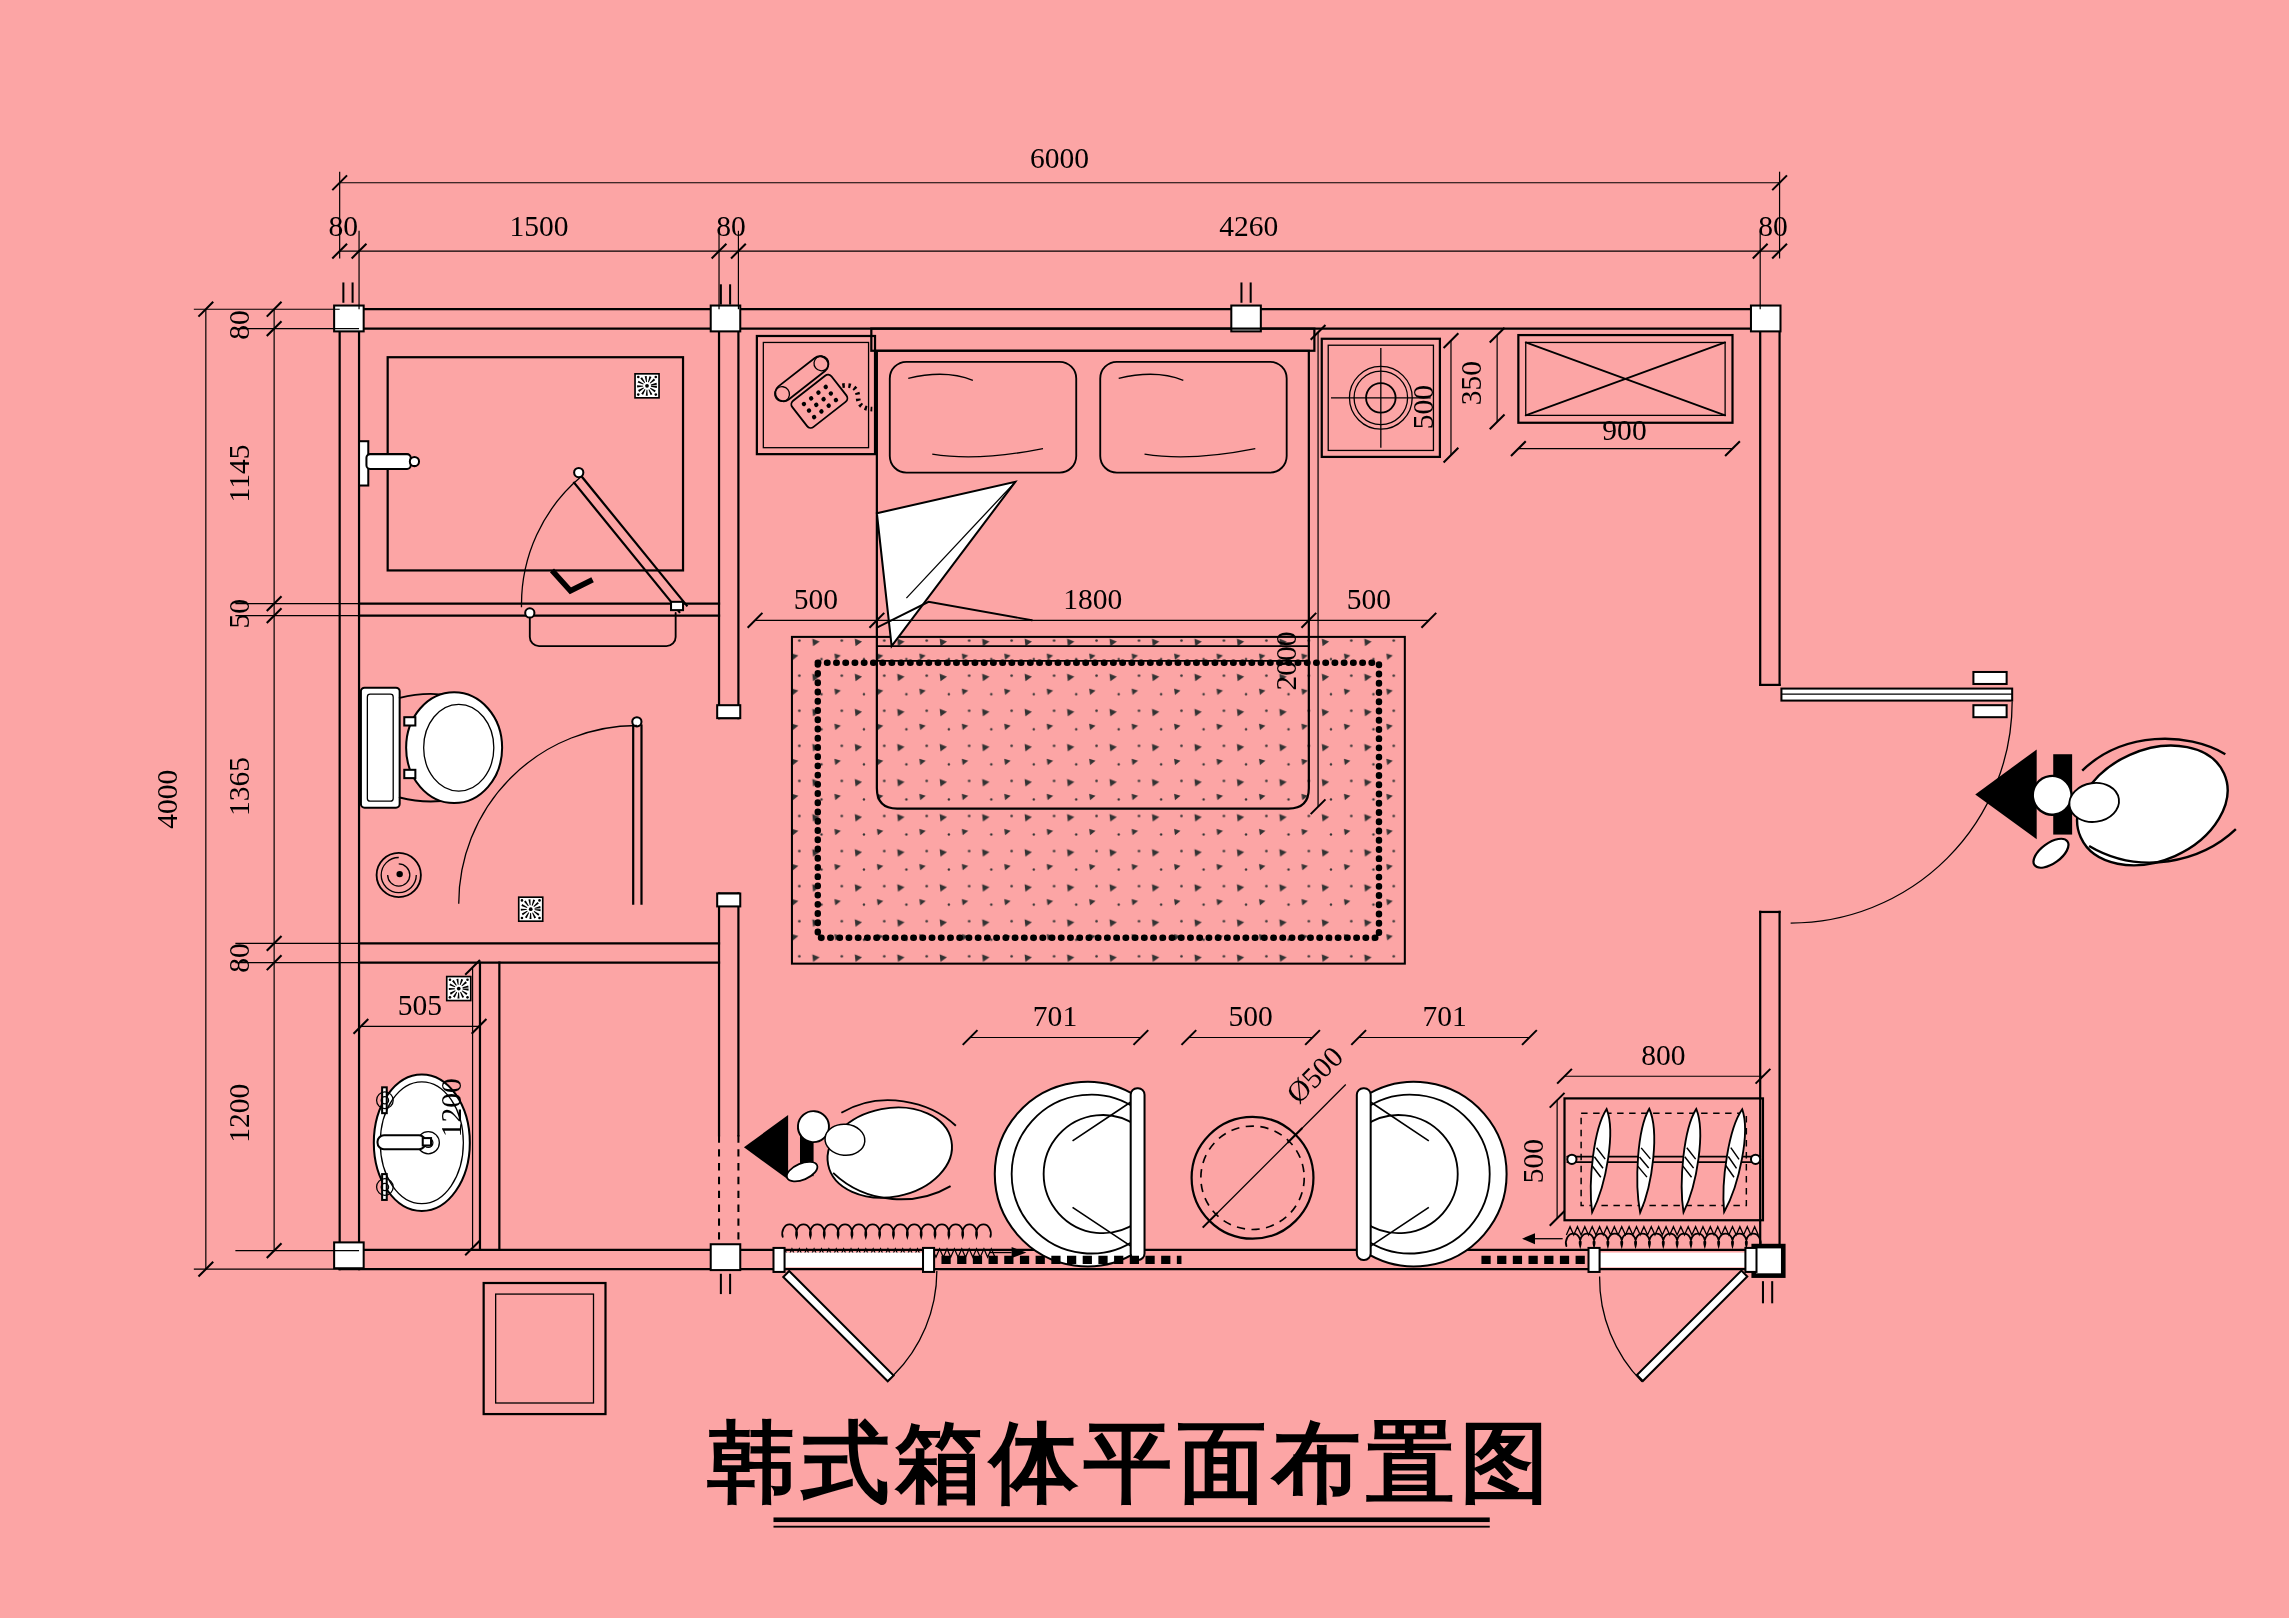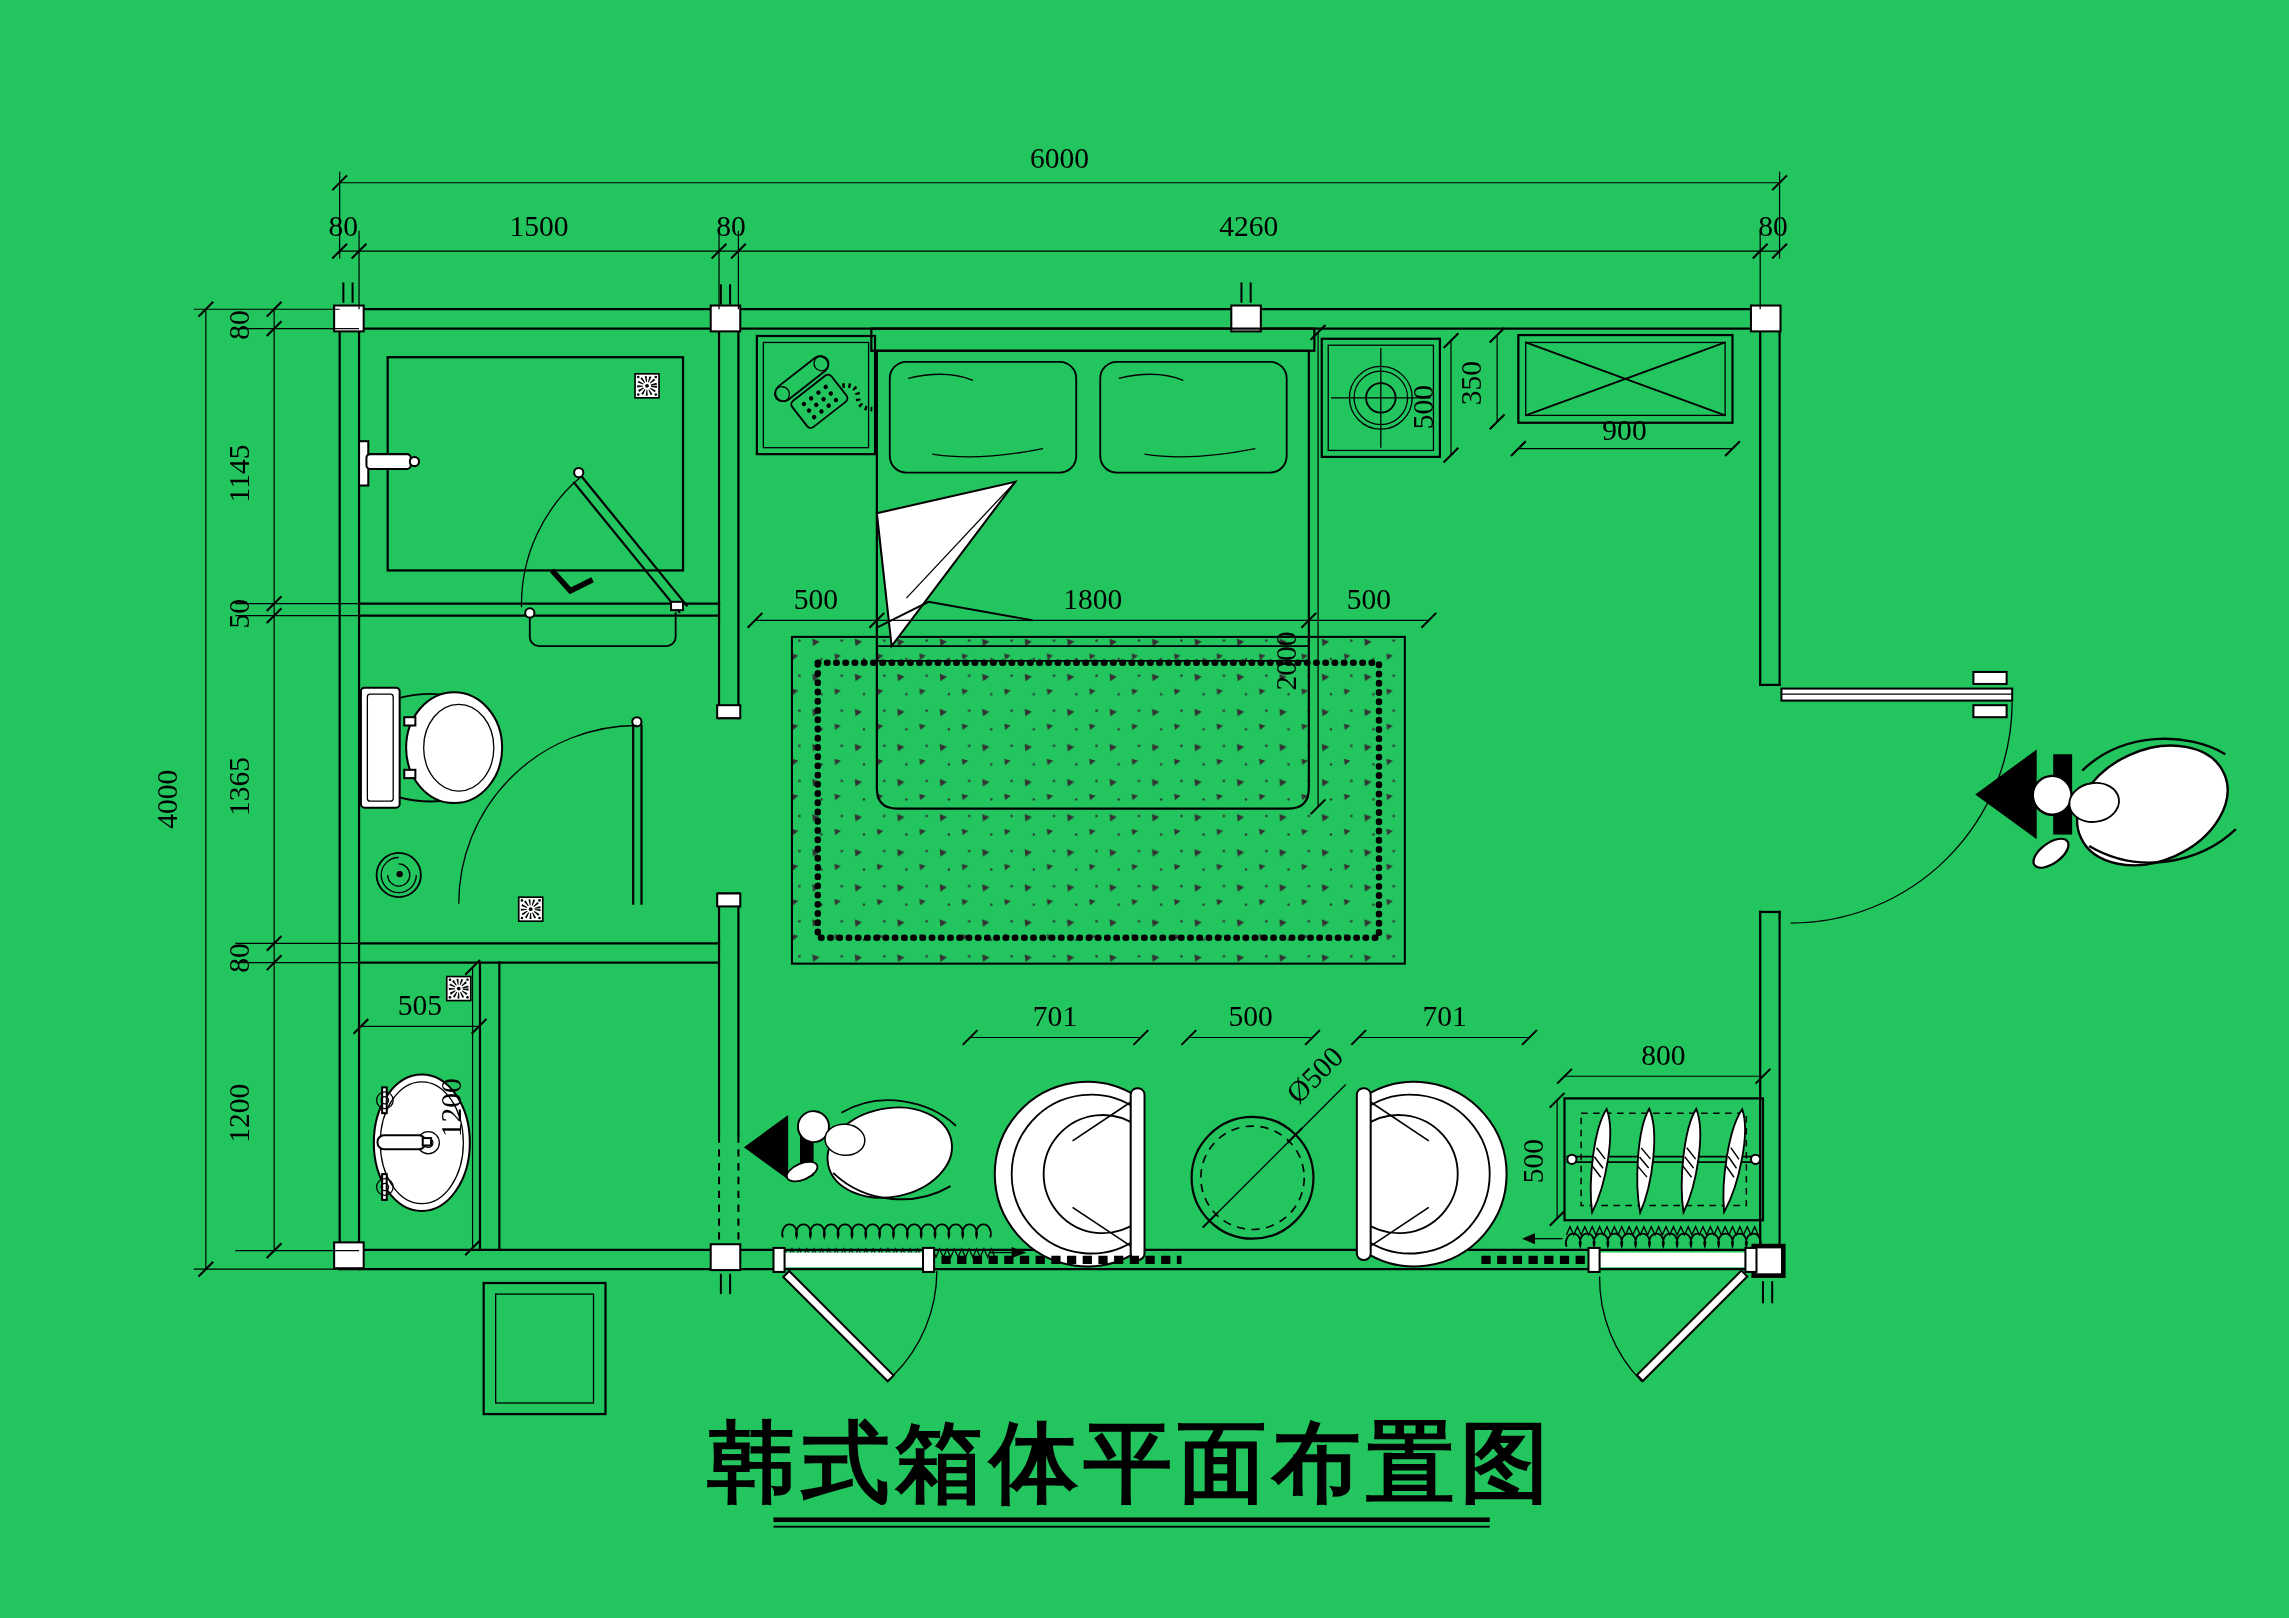--- a/index.html
+++ b/index.html
@@ -1,16 +1,16 @@
 <!DOCTYPE html>
 <html style="font-size:14.8px"><head>
 <meta charset="utf-8">
 <style>
   html,body{margin:0;padding:0;background:#fff;}
-  .page{width:2290px;height:1619px;background:#22c55e;position:relative;overflow:hidden;}
+  .page{width:2290px;height:1619px;background:#fca5a5;position:relative;overflow:hidden;}
   svg{display:block;}
   .w   {stroke:#000;stroke-width:2.4;fill:none;stroke-linecap:square;}
   .w2  {stroke:#000;stroke-width:2.0;fill:none;stroke-linecap:round;}
   .thin{stroke:#000;stroke-width:1.4;fill:none;}
   .diml{stroke:#000;stroke-width:1.3;fill:none;}
   .tick{stroke:#000;stroke-width:2.2;}
   .dash{stroke:#000;stroke-width:2.2;fill:none;stroke-dasharray:8 7;}
   .glz {stroke:#000;stroke-width:9;fill:none;stroke-dasharray:10 7;}
   .blk {fill:#000;stroke:none;}
   .wh  {fill:#fff;stroke:#000;stroke-width:2.2;}

